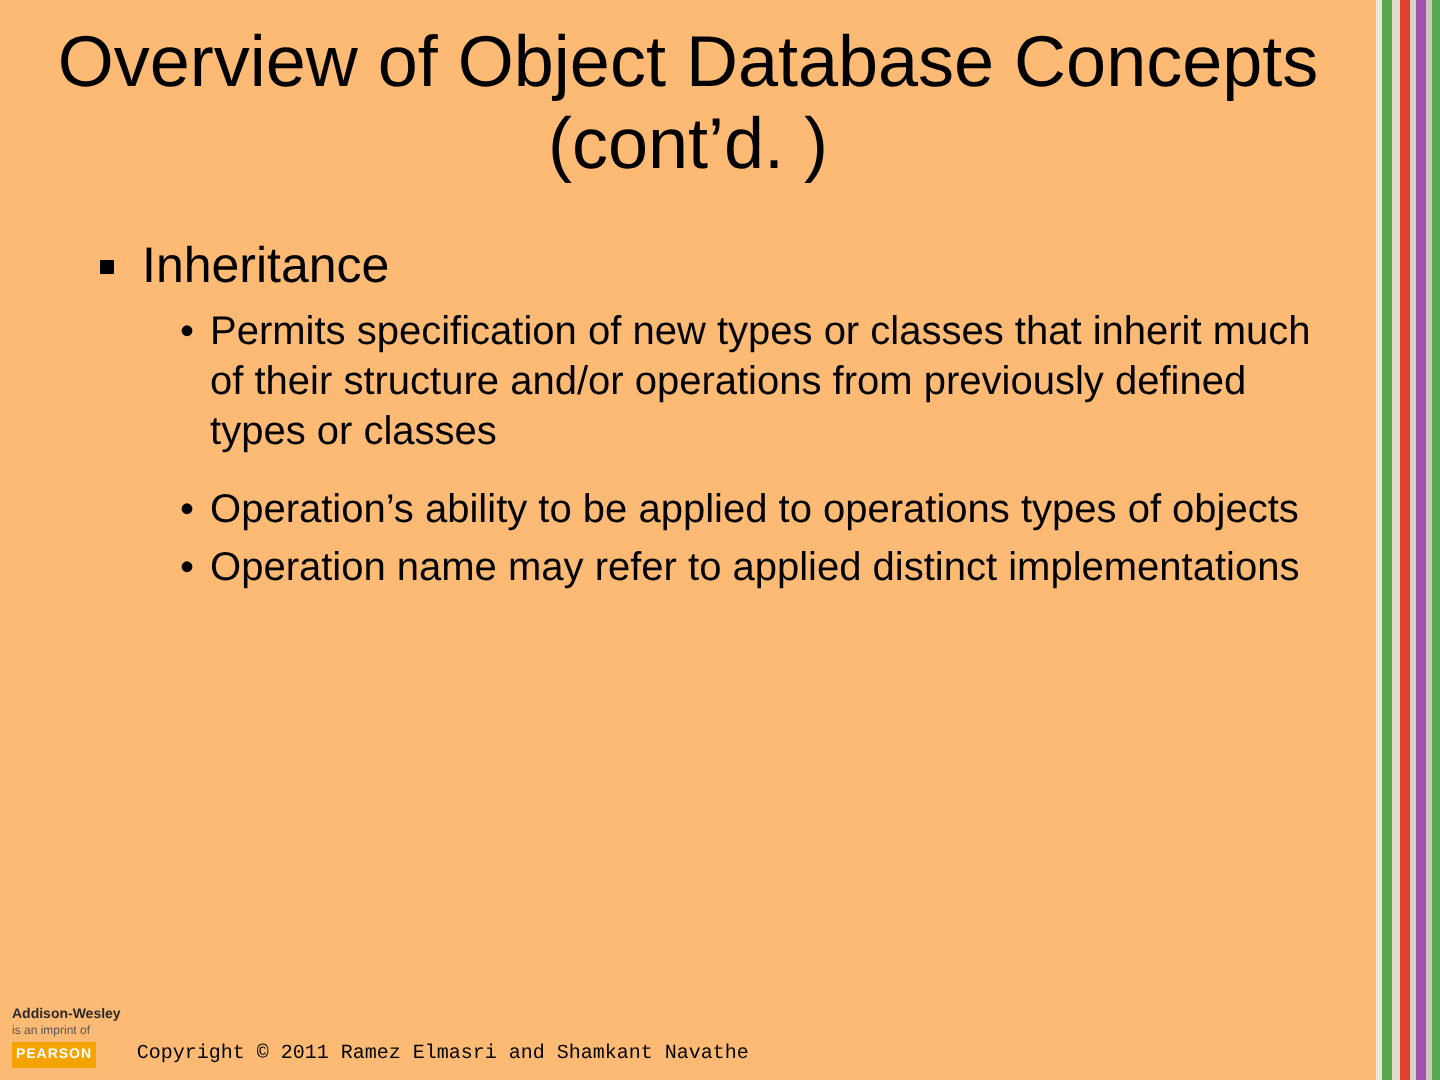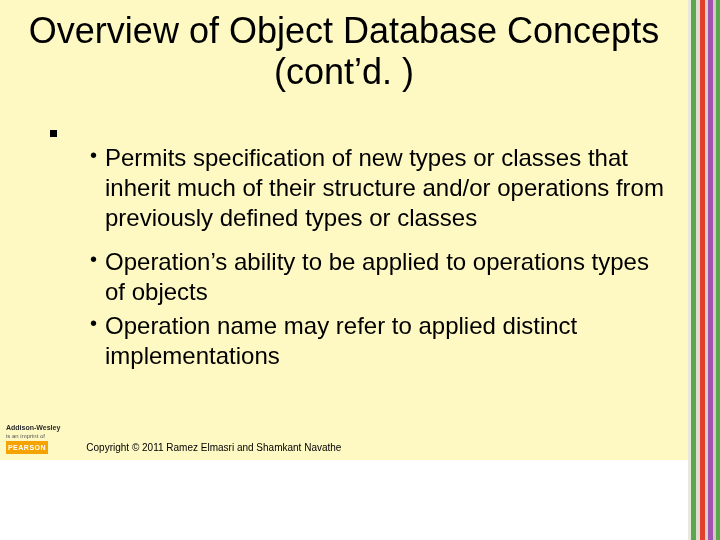--- a/index.html
+++ b/index.html
@@ -4,23 +4,23 @@
 <style>
   * { margin: 0; padding: 0; box-sizing: border-box; }
   html, body { width: 720px; height: 540px; overflow: hidden; }
   body {
     font-family: Arial, Helvetica, sans-serif;
     background: #fff;
     position: relative;
   }
   .slide {
     width: 720px;
-    height: 460px;
+    height: 540px;
     position: relative;
-    background: #fef9c3;
+    background: #fdba74;
   }
   .stripes {
     position: absolute;
     top: 0;
     right: 0;
     width: 32px;
     height: 540px;
     display: flex;
     flex-direction: row;
   }
@@ -76,21 +76,21 @@
     margin-bottom: 4px;
   }
   .dotbul {
     flex: 0 0 auto;
     font-size: 20px;
     line-height: 1.25;
     margin-right: 8px;
     color: #000;
   }
   .l2-text {
-    font-size: 24px;
+    font-size: 20px;
     color: #000;
     line-height: 1.25;
   }
   .gap { height: 10px; }
 
   .footer {
     position: absolute;
     left: 6px;
     bottom: 6px;
     display: flex;
@@ -121,22 +121,23 @@
     font-size: 7px;
     font-weight: bold;
     display: flex;
     align-items: center;
     justify-content: center;
     letter-spacing: 0.5px;
   }
   .copyright {
     font-size: 10px;
     color: #000;
-    margin-left: 18px;
+    margin-left: 0;
     padding-bottom: 1px;
+    font-family: Liberation Mono, monospace;
   }
 </style>
 </head>
 <body>
 
 <div class="slide">
 
   <div class="stripes">
     <div class="stripe s1"></div>
     <div class="stripe s2"></div>
@@ -147,20 +148,21 @@
     <div class="stripe s7"></div>
     <div class="stripe s8"></div>
   </div>
 
   <div class="title">Overview of Object Database Concepts (cont’d. )</div>
 
   <div class="content">
 
     <div class="l1">
       <div class="sqbul"></div>
+      <div class="l1-text">Inheritance</div>
     </div>
     <div class="l2">
       <div class="dotbul">•</div>
       <div class="l2-text">Permits specification of new types or classes that inherit much of their structure and/or operations from previously defined types or classes</div>
     </div>
 
     <div class="gap"></div>
 
     <div class="l2">
       <div class="dotbul">•</div>

